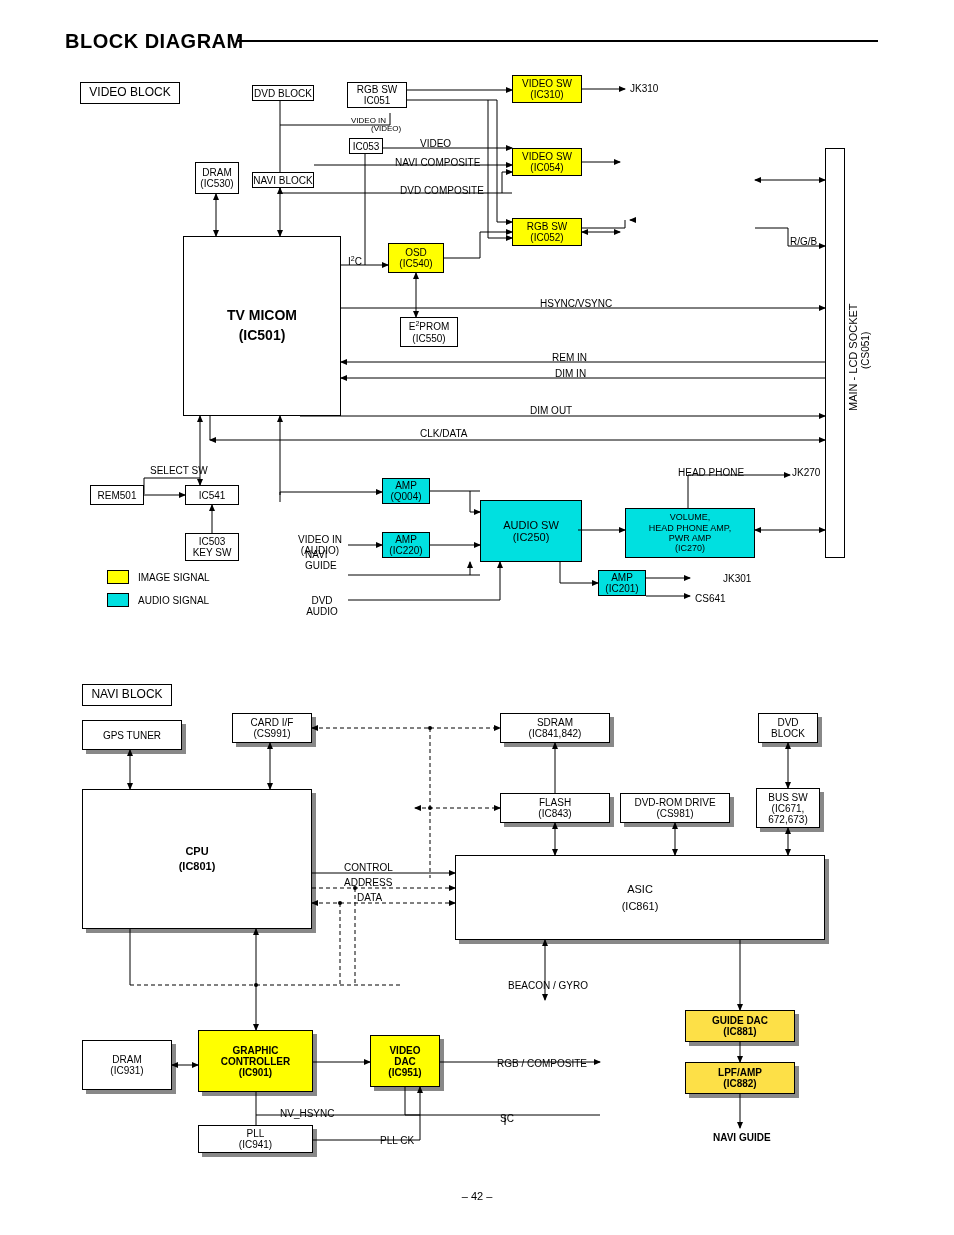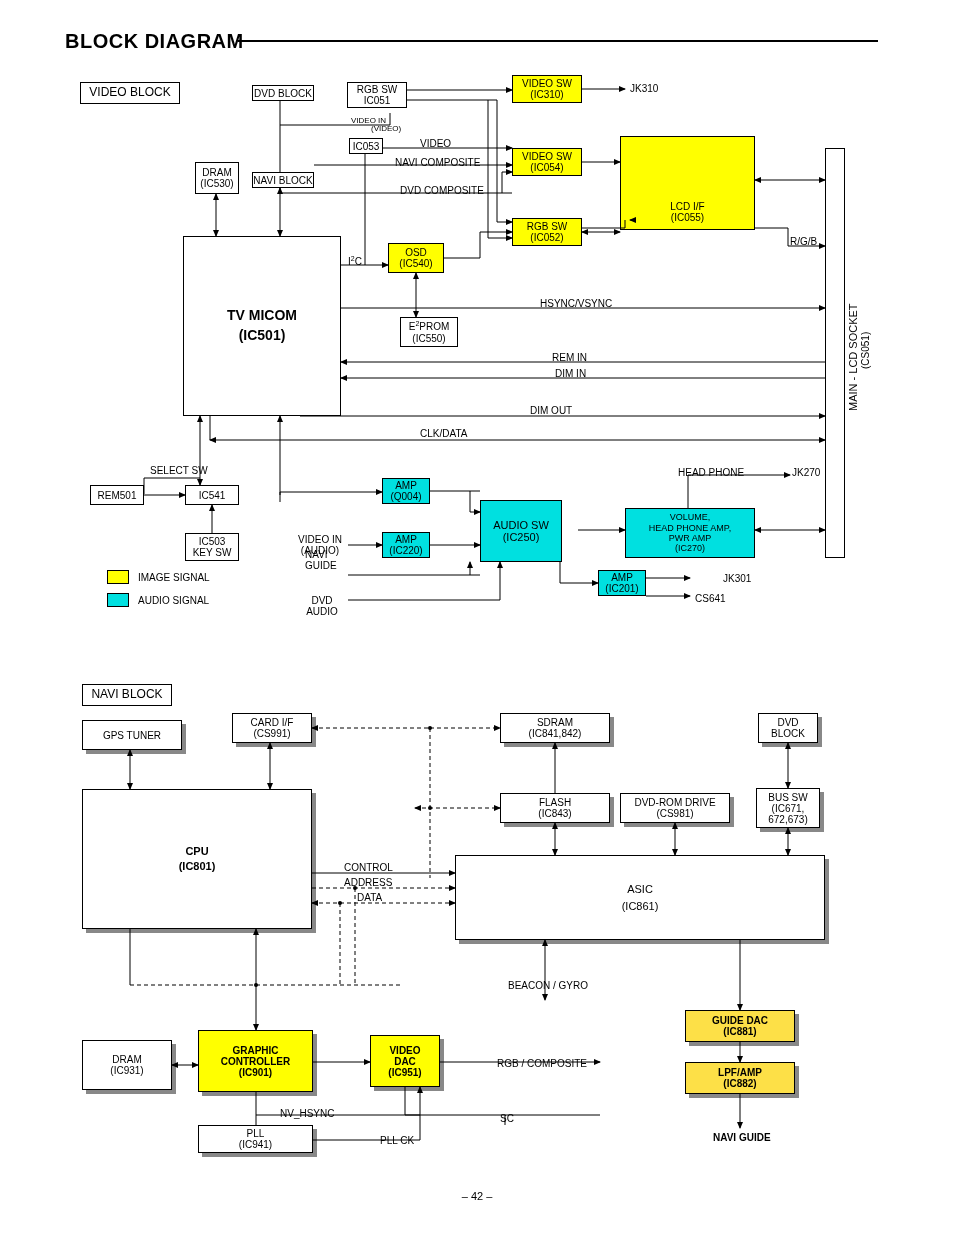--- a/index.html
+++ b/index.html
@@ -47,24 +47,20 @@
     </div>
 <div class="box yellow" style="left:512px;top:148px;width:70px;height:28px;">
       <span>VIDEO SW</span>
       <span>(IC054)</span>
     </div>
 <div class="box yellow" style="left:512px;top:218px;width:70px;height:28px;">
       <span>RGB SW</span>
       <span>(IC052)</span>
     </div>
 
-<div class="box yellow" style="left:620px;top:136px;width:135px;height:94px;justify-content:flex-end;padding-bottom:6px;">
-      <span>LCD I/F</span>
-      <span>(IC055)</span>
-    </div>
 
 <div class="box yellow" style="left:388px;top:243px;width:56px;height:30px;">
       <span>OSD</span>
       <span>(IC540)</span>
     </div>
 
 <div class="box" style="left:195px;top:162px;width:44px;height:32px;">
       <span>DRAM</span>
       <span>(IC530)</span>
     </div>
@@ -106,21 +102,21 @@
 <div class="lbl" style="left:302px;top:595px;text-align:center;width:40px;"><span>DVD</span><br><span>AUDIO</span></div>
 
 <div class="box cyan" style="left:382px;top:478px;width:48px;height:26px;">
       <span>AMP</span>
       <span>(Q004)</span>
     </div>
 <div class="box cyan" style="left:382px;top:532px;width:48px;height:26px;">
       <span>AMP</span>
       <span>(IC220)</span>
     </div>
-<div class="box cyan" style="left:480px;top:500px;width:82px;height:62px;font-size:11px;">
+<div class="box cyan" style="left:480px;top:500px;width:102px;height:62px;font-size:11px;">
       <span>AUDIO SW</span>
       <span>(IC250)</span>
     </div>
 <div class="box cyan" style="left:598px;top:570px;width:48px;height:26px;">
       <span>AMP</span>
       <span>(IC201)</span>
     </div>
 <div class="box cyan" style="left:625px;top:508px;width:130px;height:50px;font-size:9px;line-height:1.15;">
       <span>VOLUME,</span>
       <span>HEAD PHONE AMP,</span>

